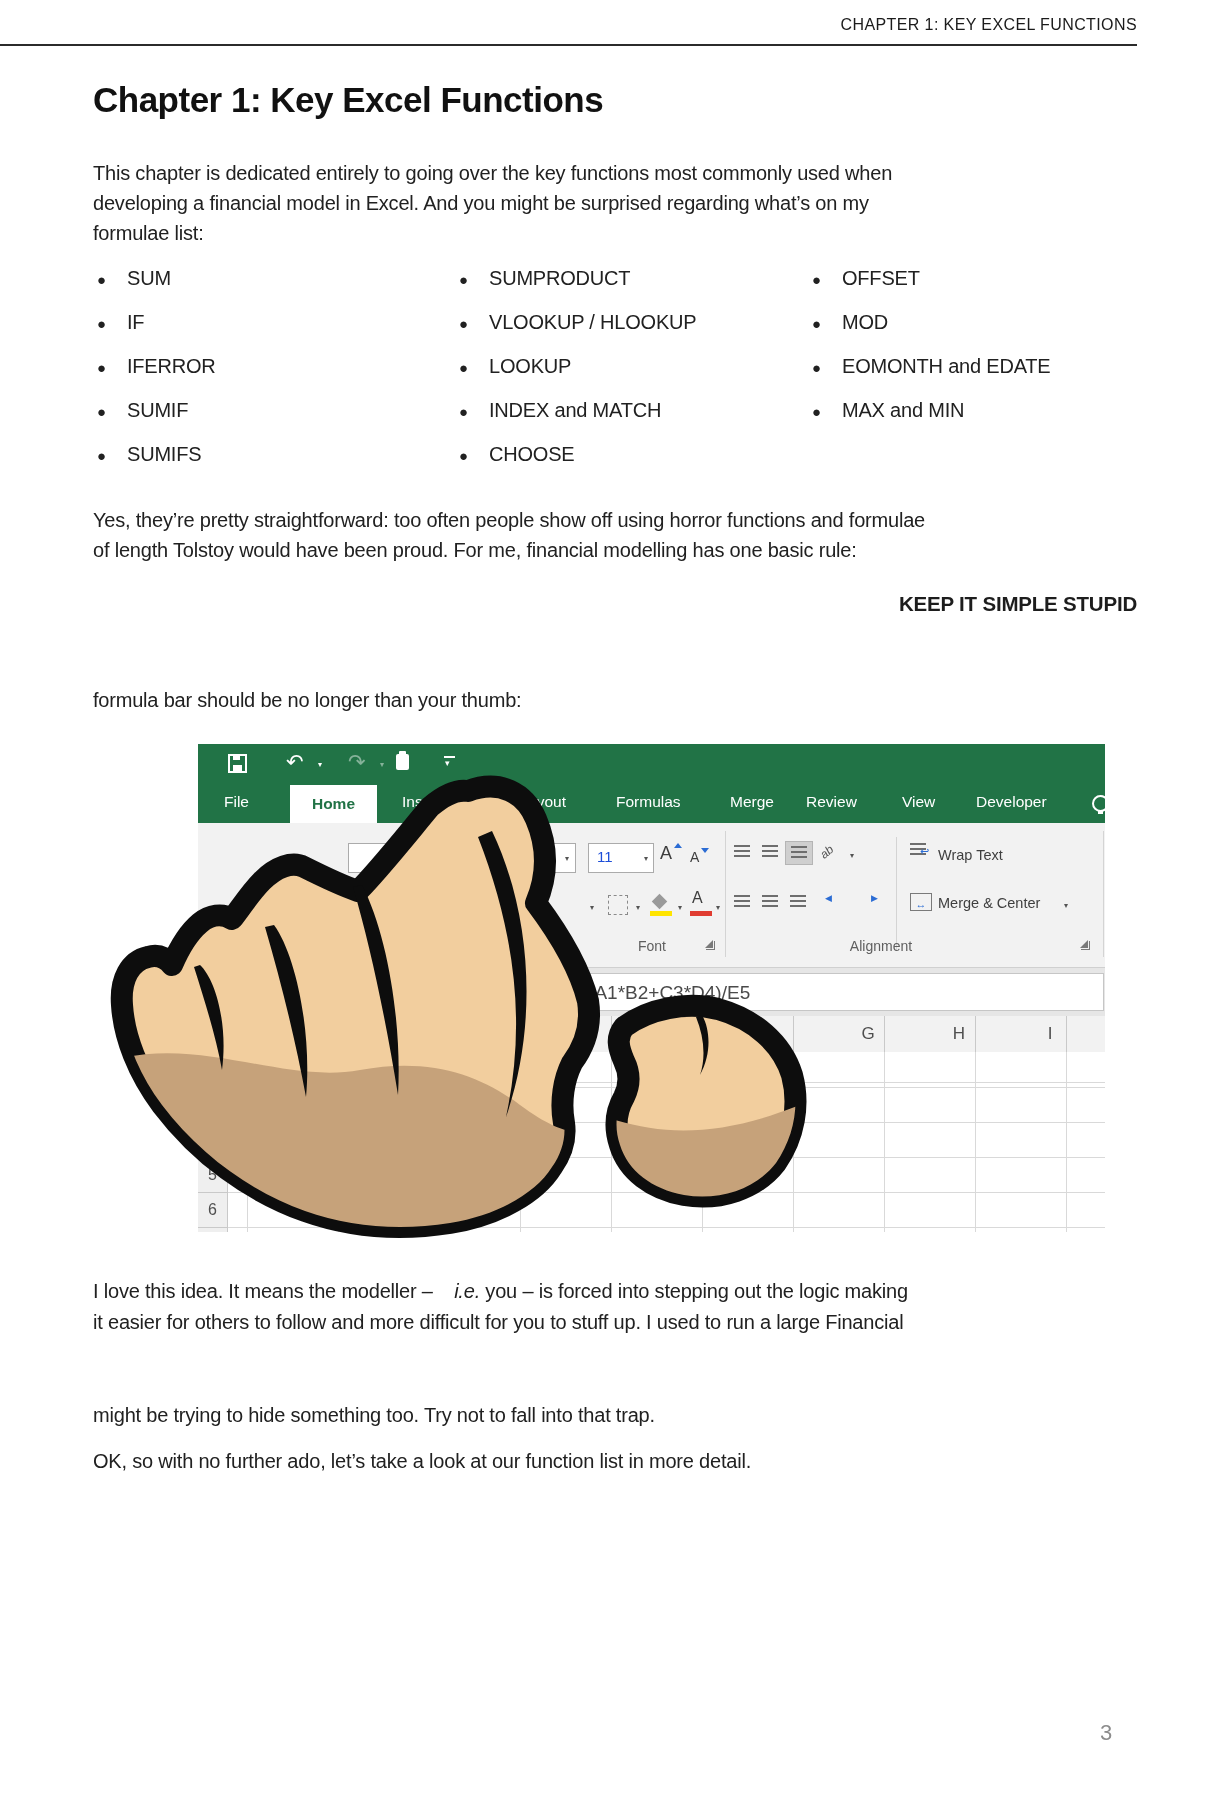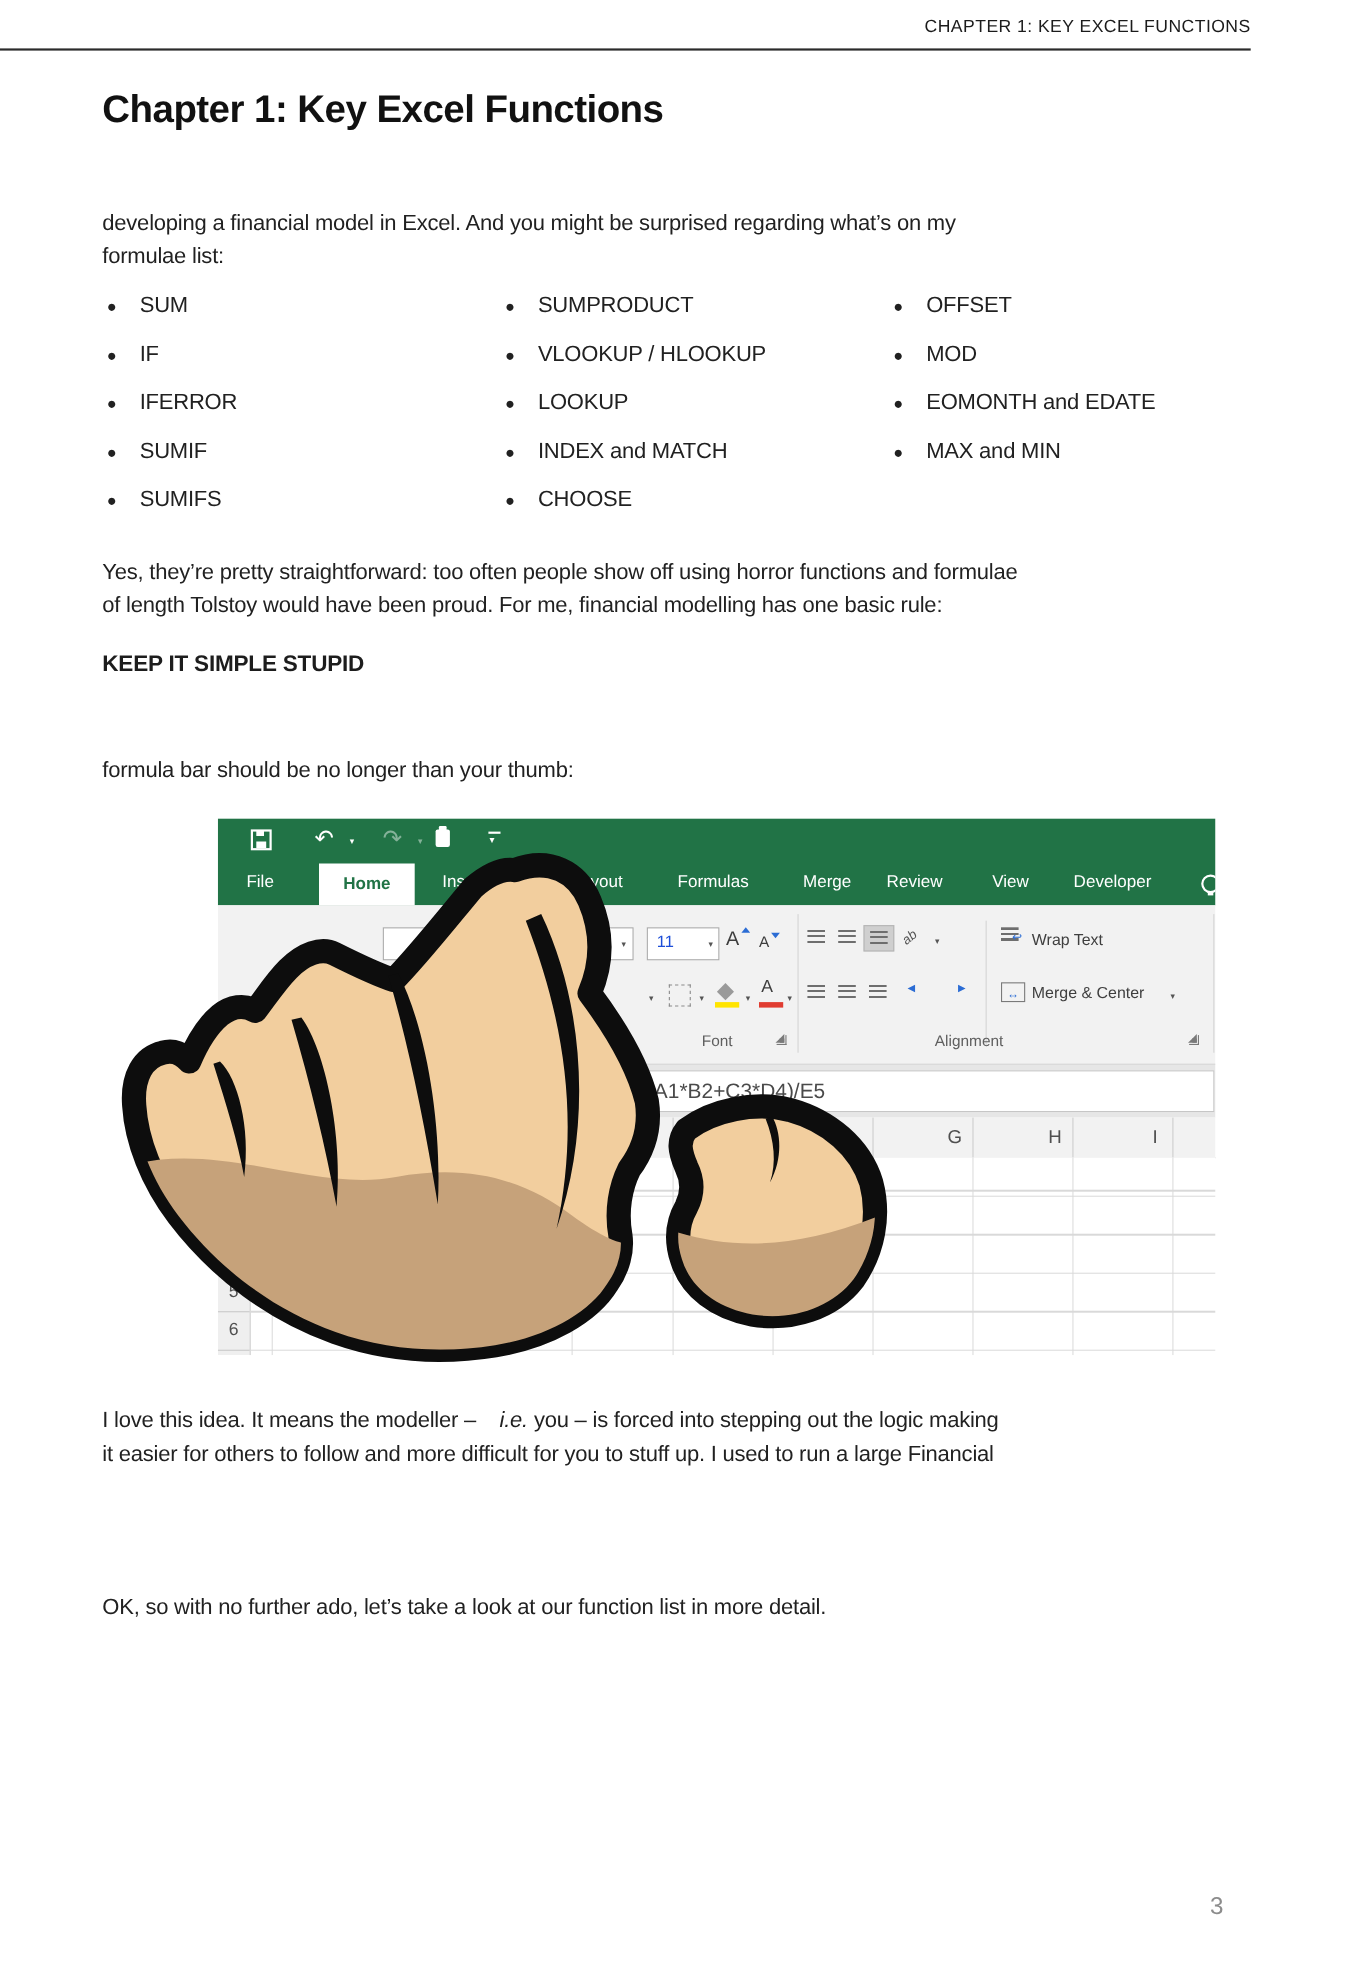--- a/index.html
+++ b/index.html
@@ -5,21 +5,21 @@
   html,body{margin:0;padding:0;background:#ffffff;}
   #page{position:relative;width:1230px;height:1800px;background:#fff;overflow:hidden;
         font-family:"Liberation Sans","DejaVu Sans",sans-serif;color:#1d1d1d;}
   .abs{position:absolute;}
   
   #running-head{top:16px;right:93px;font-size:16px;letter-spacing:.4px;font-weight:500;color:#1b1b1b;}
   #head-rule{top:44px;left:0;width:1137px;height:2px;background:#2b2b2b;}
   #chapter-title{top:80px;left:93px;font-size:35px;font-weight:bold;letter-spacing:-.5px;color:#111;}
   .bodyline{left:93px;width:1060px;font-size:20px;letter-spacing:-.2px;line-height:30px;white-space:nowrap;color:#212121;}
   .b{font-weight:bold;} .i{font-style:italic;margin-left:16px;}
-  #kiss{top:592px;left:93px;width:1044px;text-align:left;font-size:20.5px;font-weight:bold;letter-spacing:-.2px;}
+  #kiss{top:592px;left:93px;width:1044px;text-align:right;font-size:20.5px;font-weight:bold;letter-spacing:-.2px;}
   .li{font-size:20px;letter-spacing:-.2px;color:#212121;display:flex;align-items:baseline;}
   .li .dot{width:30px;font-size:15px;}
   #pageno{top:1720px;left:1100px;font-size:22px;color:#8c8c8c;}
   
   #fig{left:198px;top:744px;width:907px;height:488px;overflow:hidden;background:#fff;}
   #green{left:0;top:0;width:907px;height:79px;background:#217346;}
   .qat-ic{top:8px;color:#fff;}
   #save-ic{left:30px;top:10px;width:15px;height:15px;border:2px solid #fff;}
   #save-ic i{position:absolute;left:3px;top:-1px;width:7px;height:5px;background:#fff;}
   #save-ic u{position:absolute;left:3px;bottom:0;width:9px;height:6px;background:#fff;}
@@ -73,20 +73,21 @@
 </style>
 </head>
 <body>
 
 <div id="page">
 
   <div class="abs" id="running-head">CHAPTER 1: KEY EXCEL FUNCTIONS</div>
   <div class="abs" id="head-rule"></div>
   <div class="abs" id="chapter-title">Chapter 1: Key Excel Functions</div>
 
+  <div class="abs bodyline" style="top:158px">This chapter is dedicated entirely to going over the key functions most commonly used when</div>
   <div class="abs bodyline" style="top:188px">developing a financial model in Excel. And you might be surprised regarding what’s on my</div>
   <div class="abs bodyline" style="top:218px">formulae list:</div>
 
   <div class="abs li" style="left:97px;top:267px">
       <span class="dot">●</span>
       <span>SUM</span>
     </div>
   <div class="abs li" style="left:97px;top:311px">
       <span class="dot">●</span>
       <span>IF</span>
@@ -292,16 +293,17 @@
 
     <path d="M524,252 C548,234 586,226 618,234 C654,244 682,268 692,300 C700,330 694,362 676,388 C656,414 620,426 584,420 C552,414 528,396 520,370 C514,352 516,336 524,322 C530,310 530,298 524,286 C518,272 516,262 524,252 Z" stroke="#0d0d0d" stroke-width="22" stroke-linejoin="round" fill="#F2CE9E"></path>
     <g clip-path="url(#thumbclip)">
       <path d="M500,340 C560,362 620,362 700,330 L710,470 L500,470 Z" fill="#C6A27A"></path>
     </g>
     <path d="M596,242 C604,262 606,282 600,300 C612,278 610,254 602,240 Z" fill="#0d0d0d"></path>
   </svg>
 
   <div class="abs bodyline" style="top:1276px"><span>I love this idea. It means the modeller – </span><span class="i">i.e.</span><span> you – is forced into stepping out the logic making</span></div>
   <div class="abs bodyline" style="top:1307px">it easier for others to follow and more difficult for you to stuff up. I used to run a large Financial</div>
+  <div class="abs bodyline" style="top:1400px">might be trying to hide something too. Try not to fall into that trap.</div>
   <div class="abs bodyline" style="top:1446px">OK, so with no further ado, let’s take a look at our function list in more detail.</div>
 
   <div class="abs" id="pageno">3</div>
 </div>
 
 </body></html>

